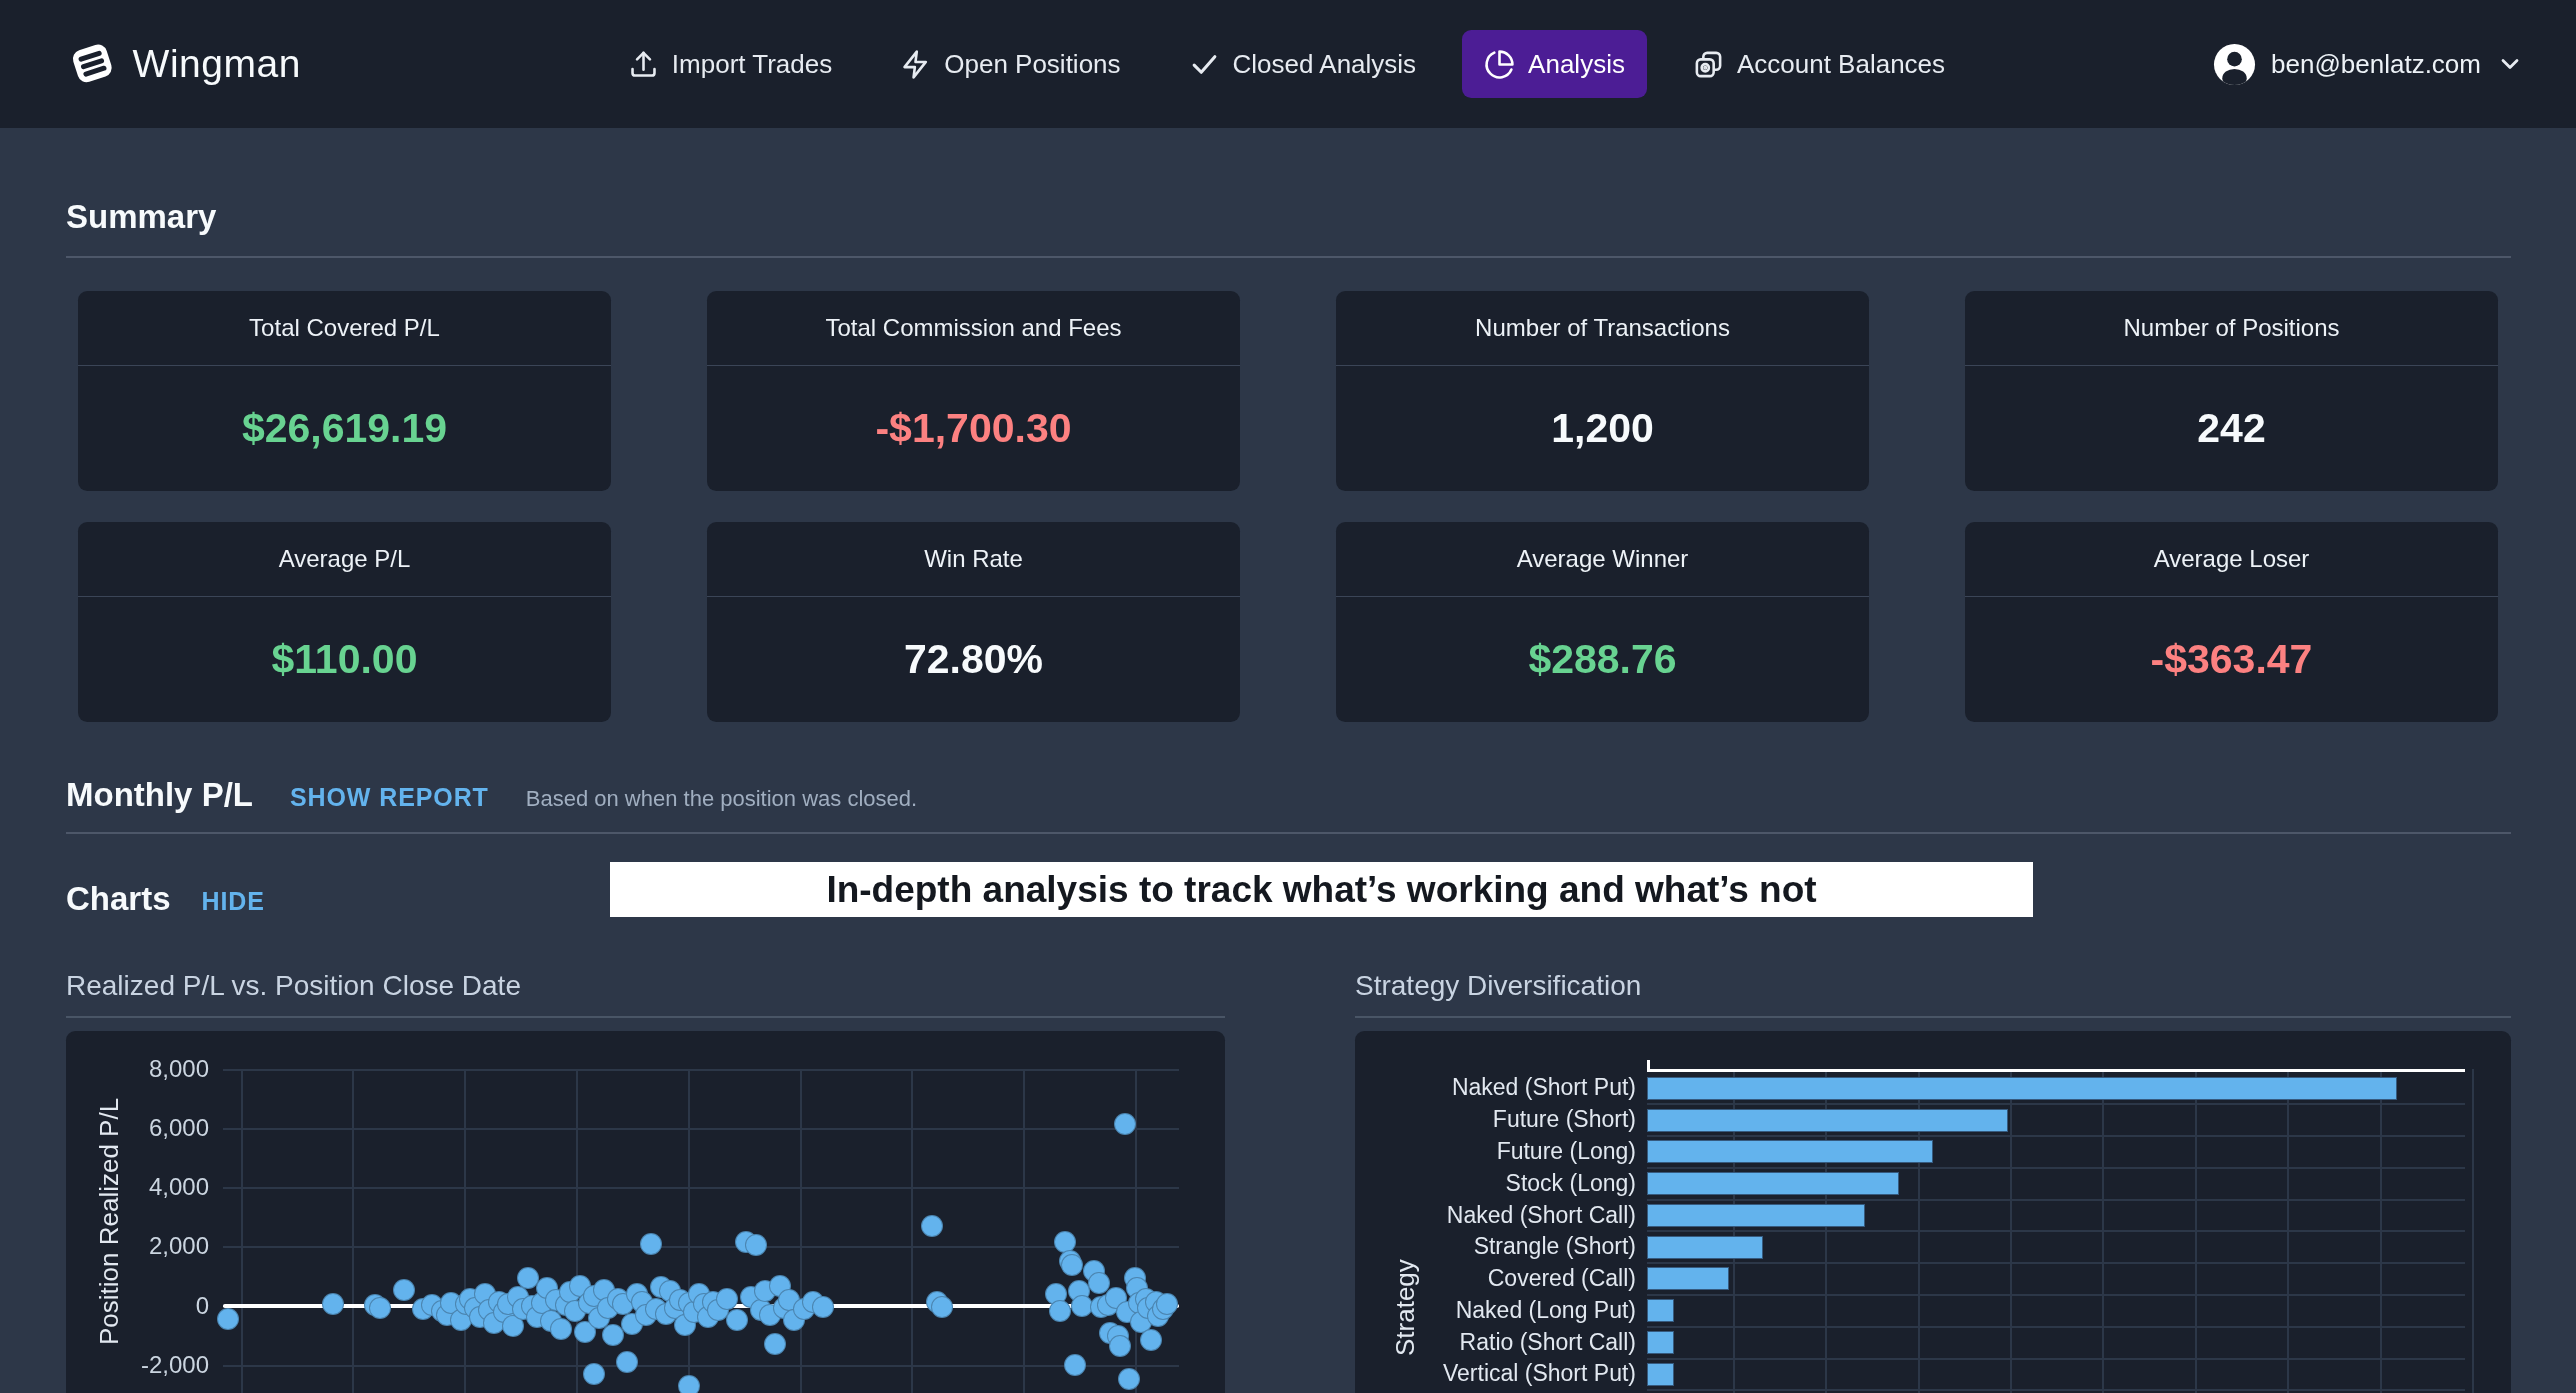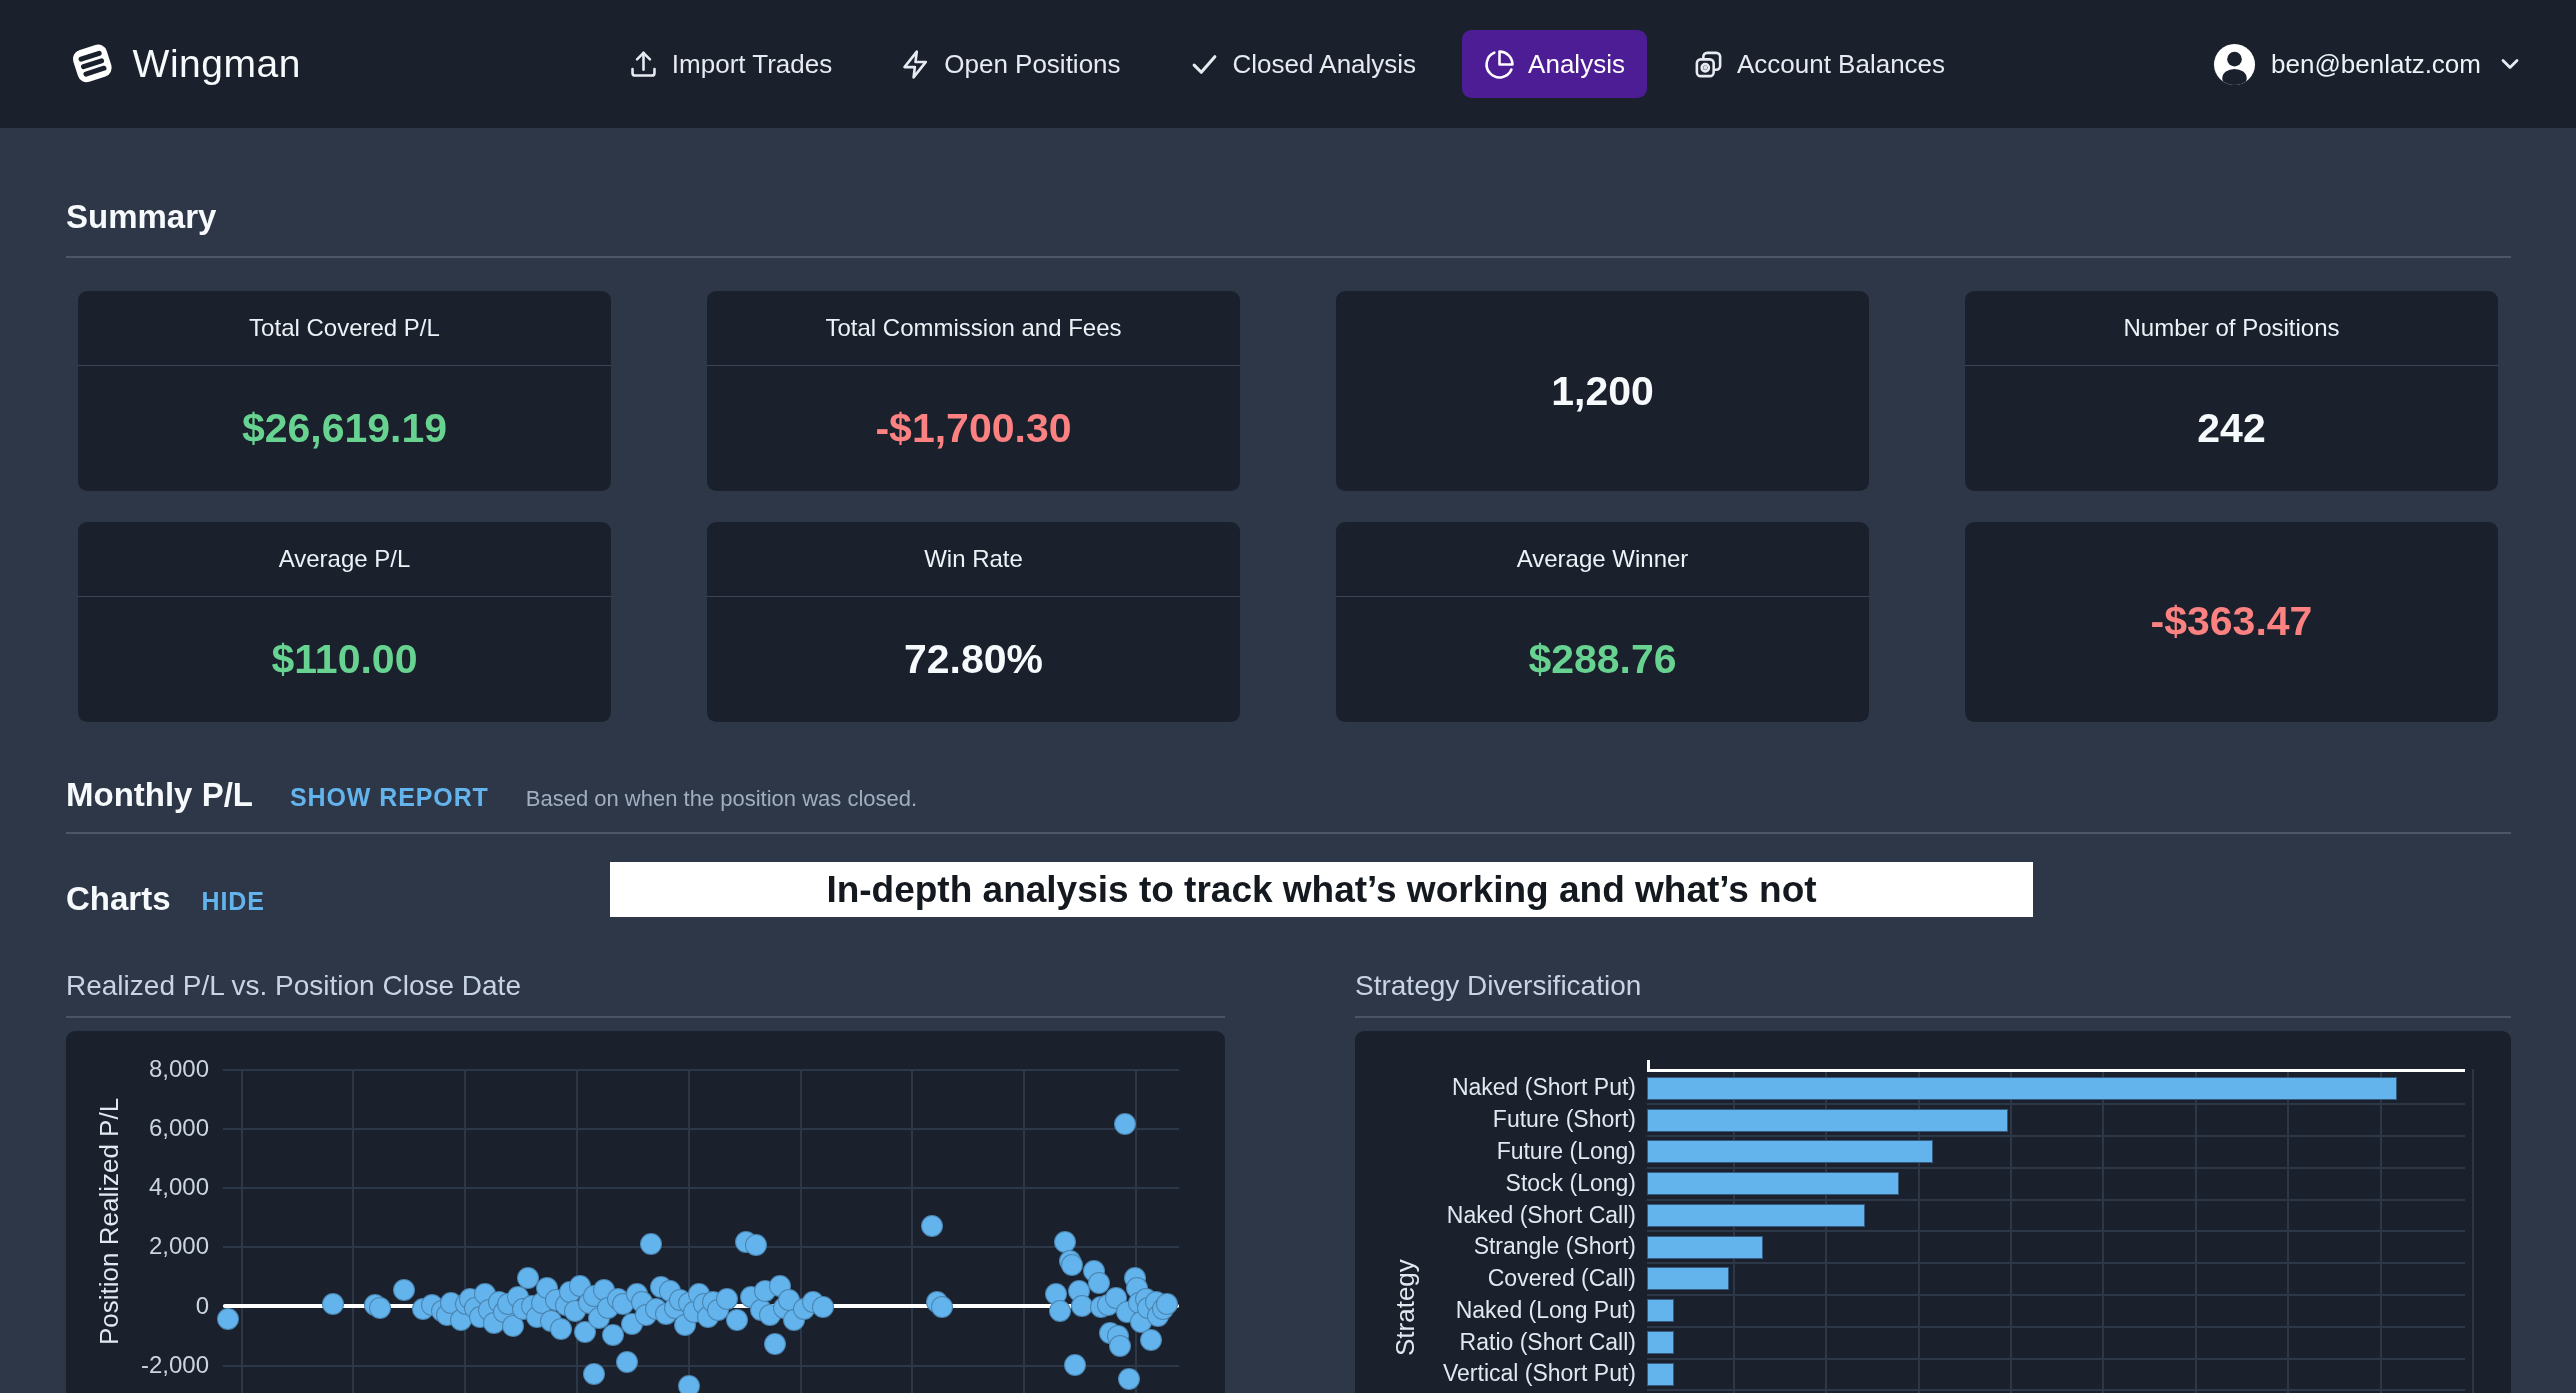--- a/index.html
+++ b/index.html
@@ -169,20 +169,23 @@
     </div>
     <div class="card">
       <div class="card-head">
           <span class="card-label">Total Commission and Fees</span>
         </div>
       <div class="card-body">
           <span class="stat-value" style="color: rgb(252, 129, 129);">-$1,700.30</span>
         </div>
     </div>
     <div class="card">
+      <div class="card-head">
+          <span class="card-label">Number of Transactions</span>
+        </div>
       <div class="card-body">
           <span class="stat-value" style="color: rgb(247, 250, 252);">1,200</span>
         </div>
     </div>
     <div class="card">
       <div class="card-head">
           <span class="card-label">Number of Positions</span>
         </div>
       <div class="card-body">
           <span class="stat-value" style="color: rgb(247, 250, 252);">242</span>
@@ -206,20 +209,23 @@
     </div>
     <div class="card">
       <div class="card-head">
           <span class="card-label">Average Winner</span>
         </div>
       <div class="card-body">
           <span class="stat-value" style="color: rgb(104, 211, 145);">$288.76</span>
         </div>
     </div>
     <div class="card">
+      <div class="card-head">
+          <span class="card-label">Average Loser</span>
+        </div>
       <div class="card-body">
           <span class="stat-value" style="color: rgb(252, 129, 129);">-$363.47</span>
         </div>
     </div>
   </div>
 
   <div class="row-flex" style="left:66px;top:776px;gap:37px;">
     <span class="h-section" style="position:static;">Monthly P/L</span>
     <span class="link-blue" style="font-size:25px;">SHOW REPORT</span>
     <span class="note">Based on when the position was closed.</span>

